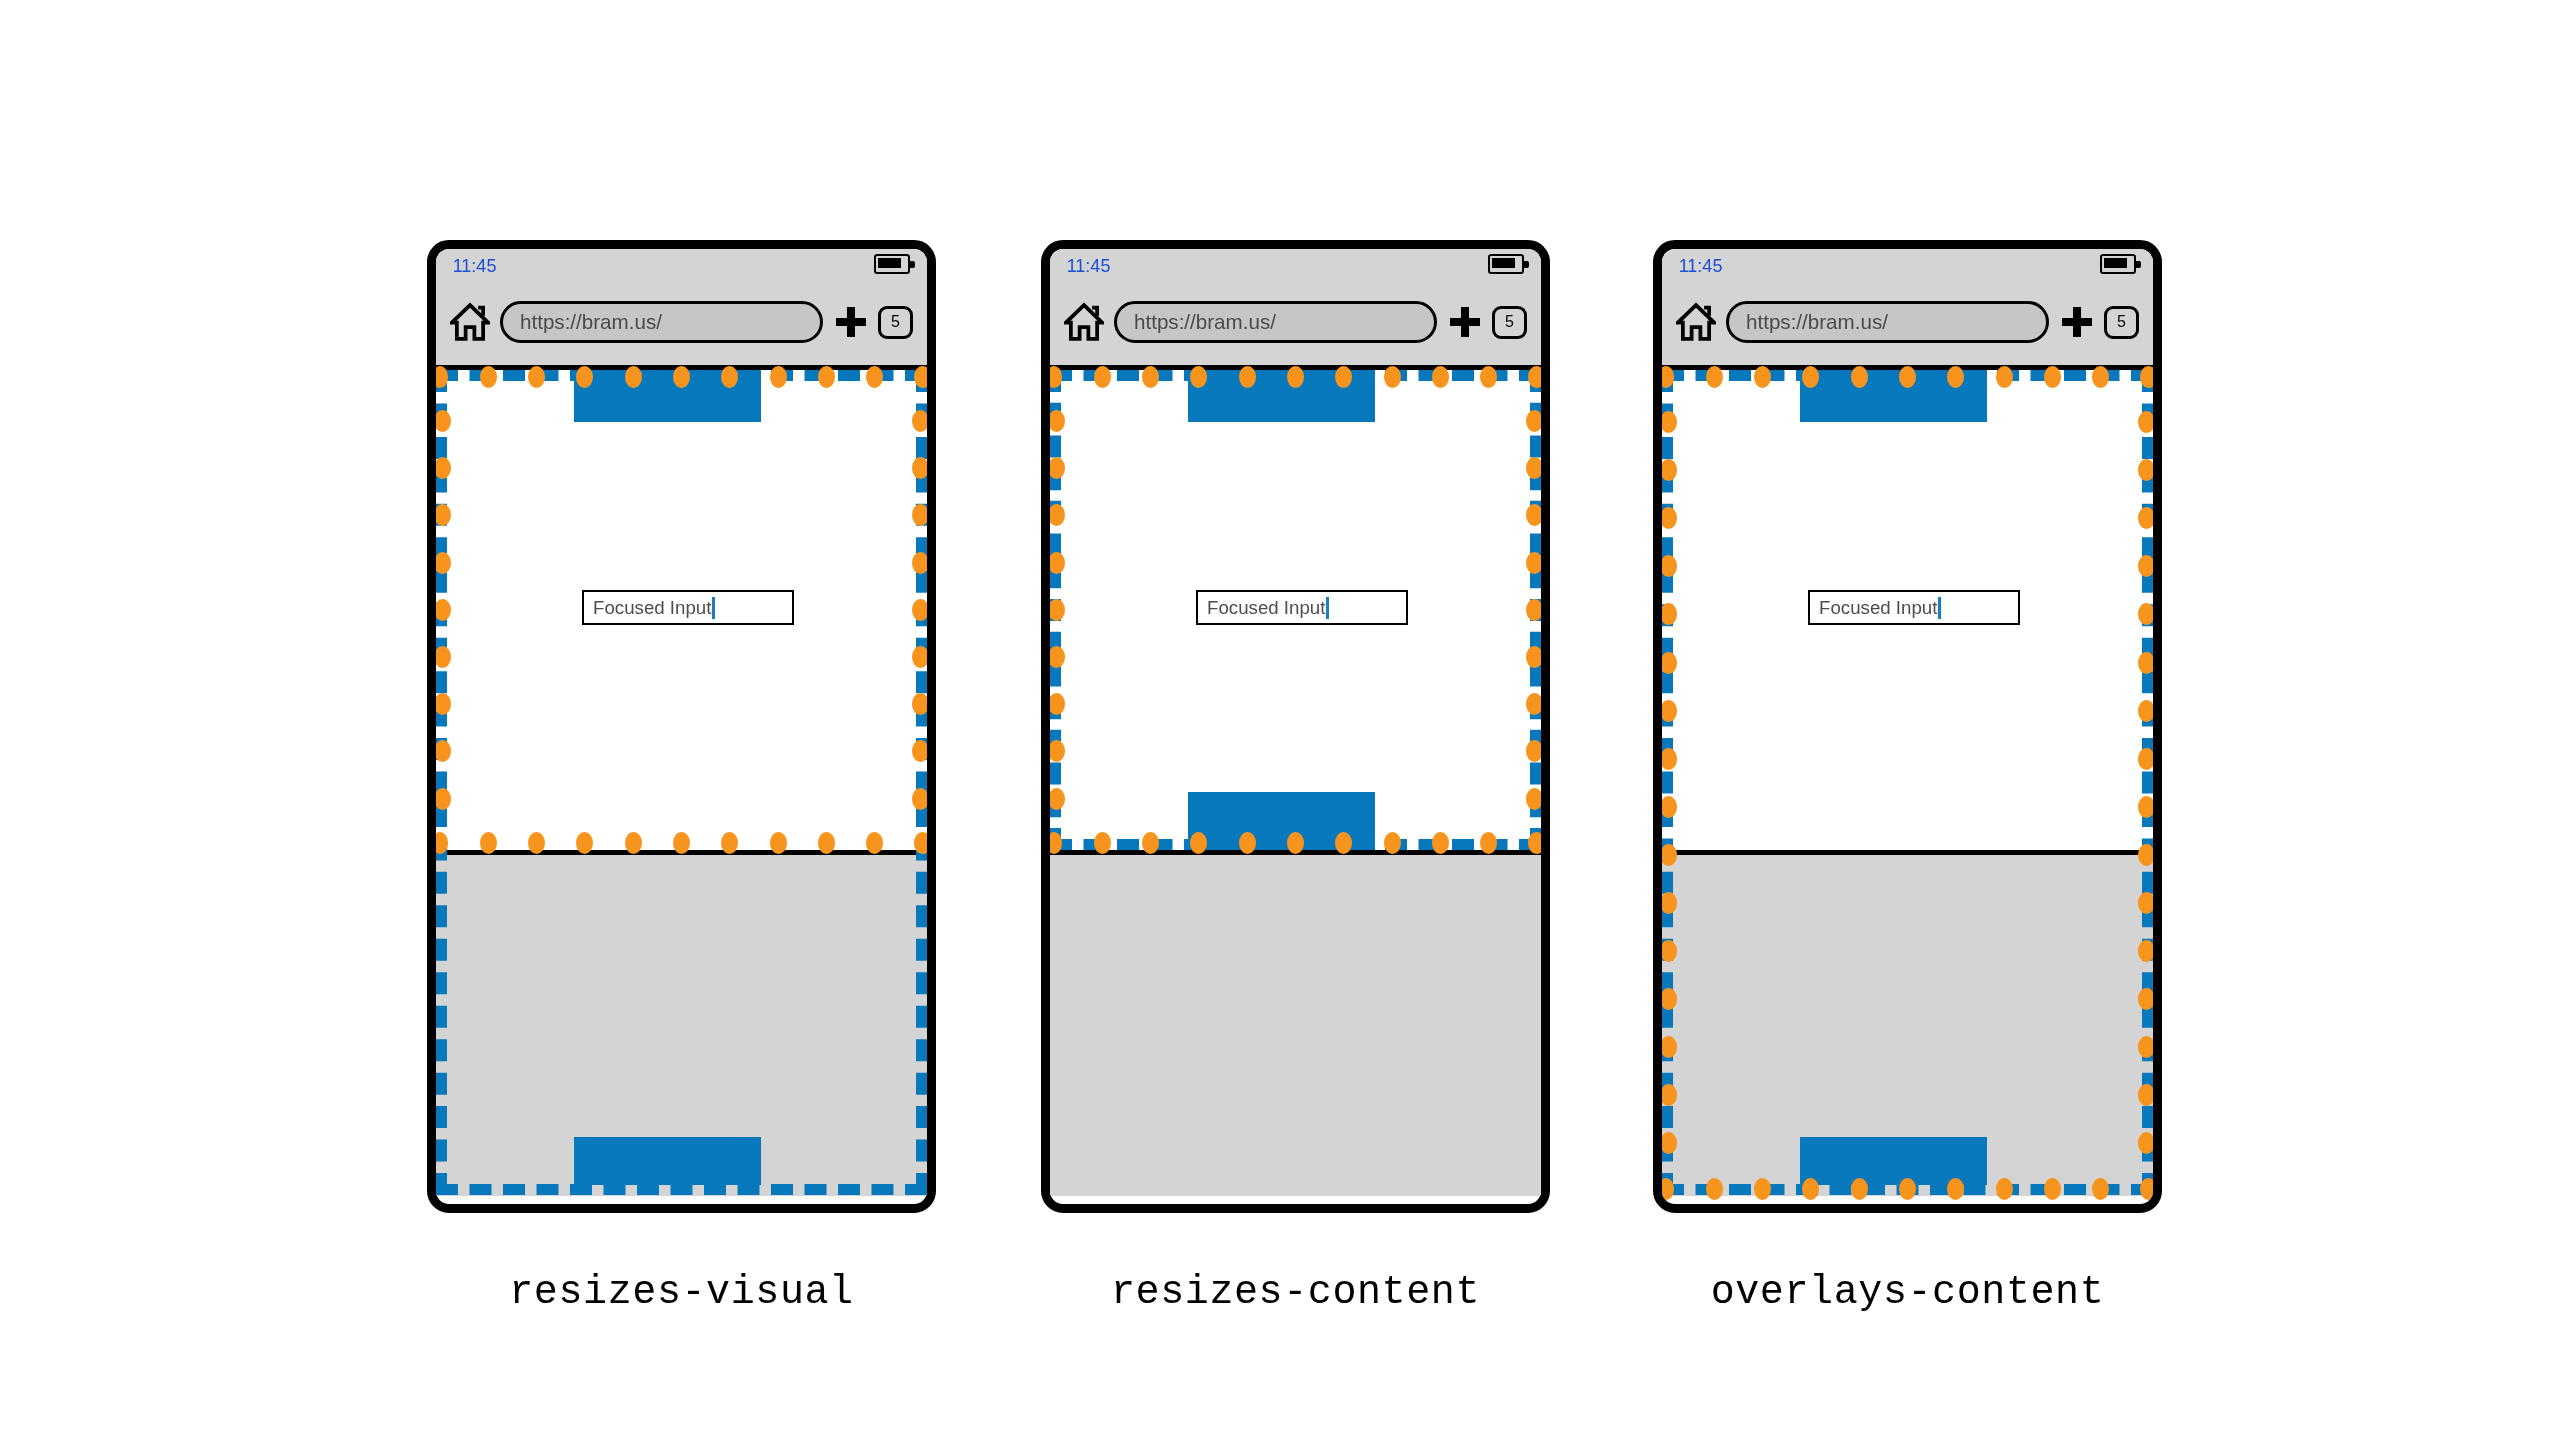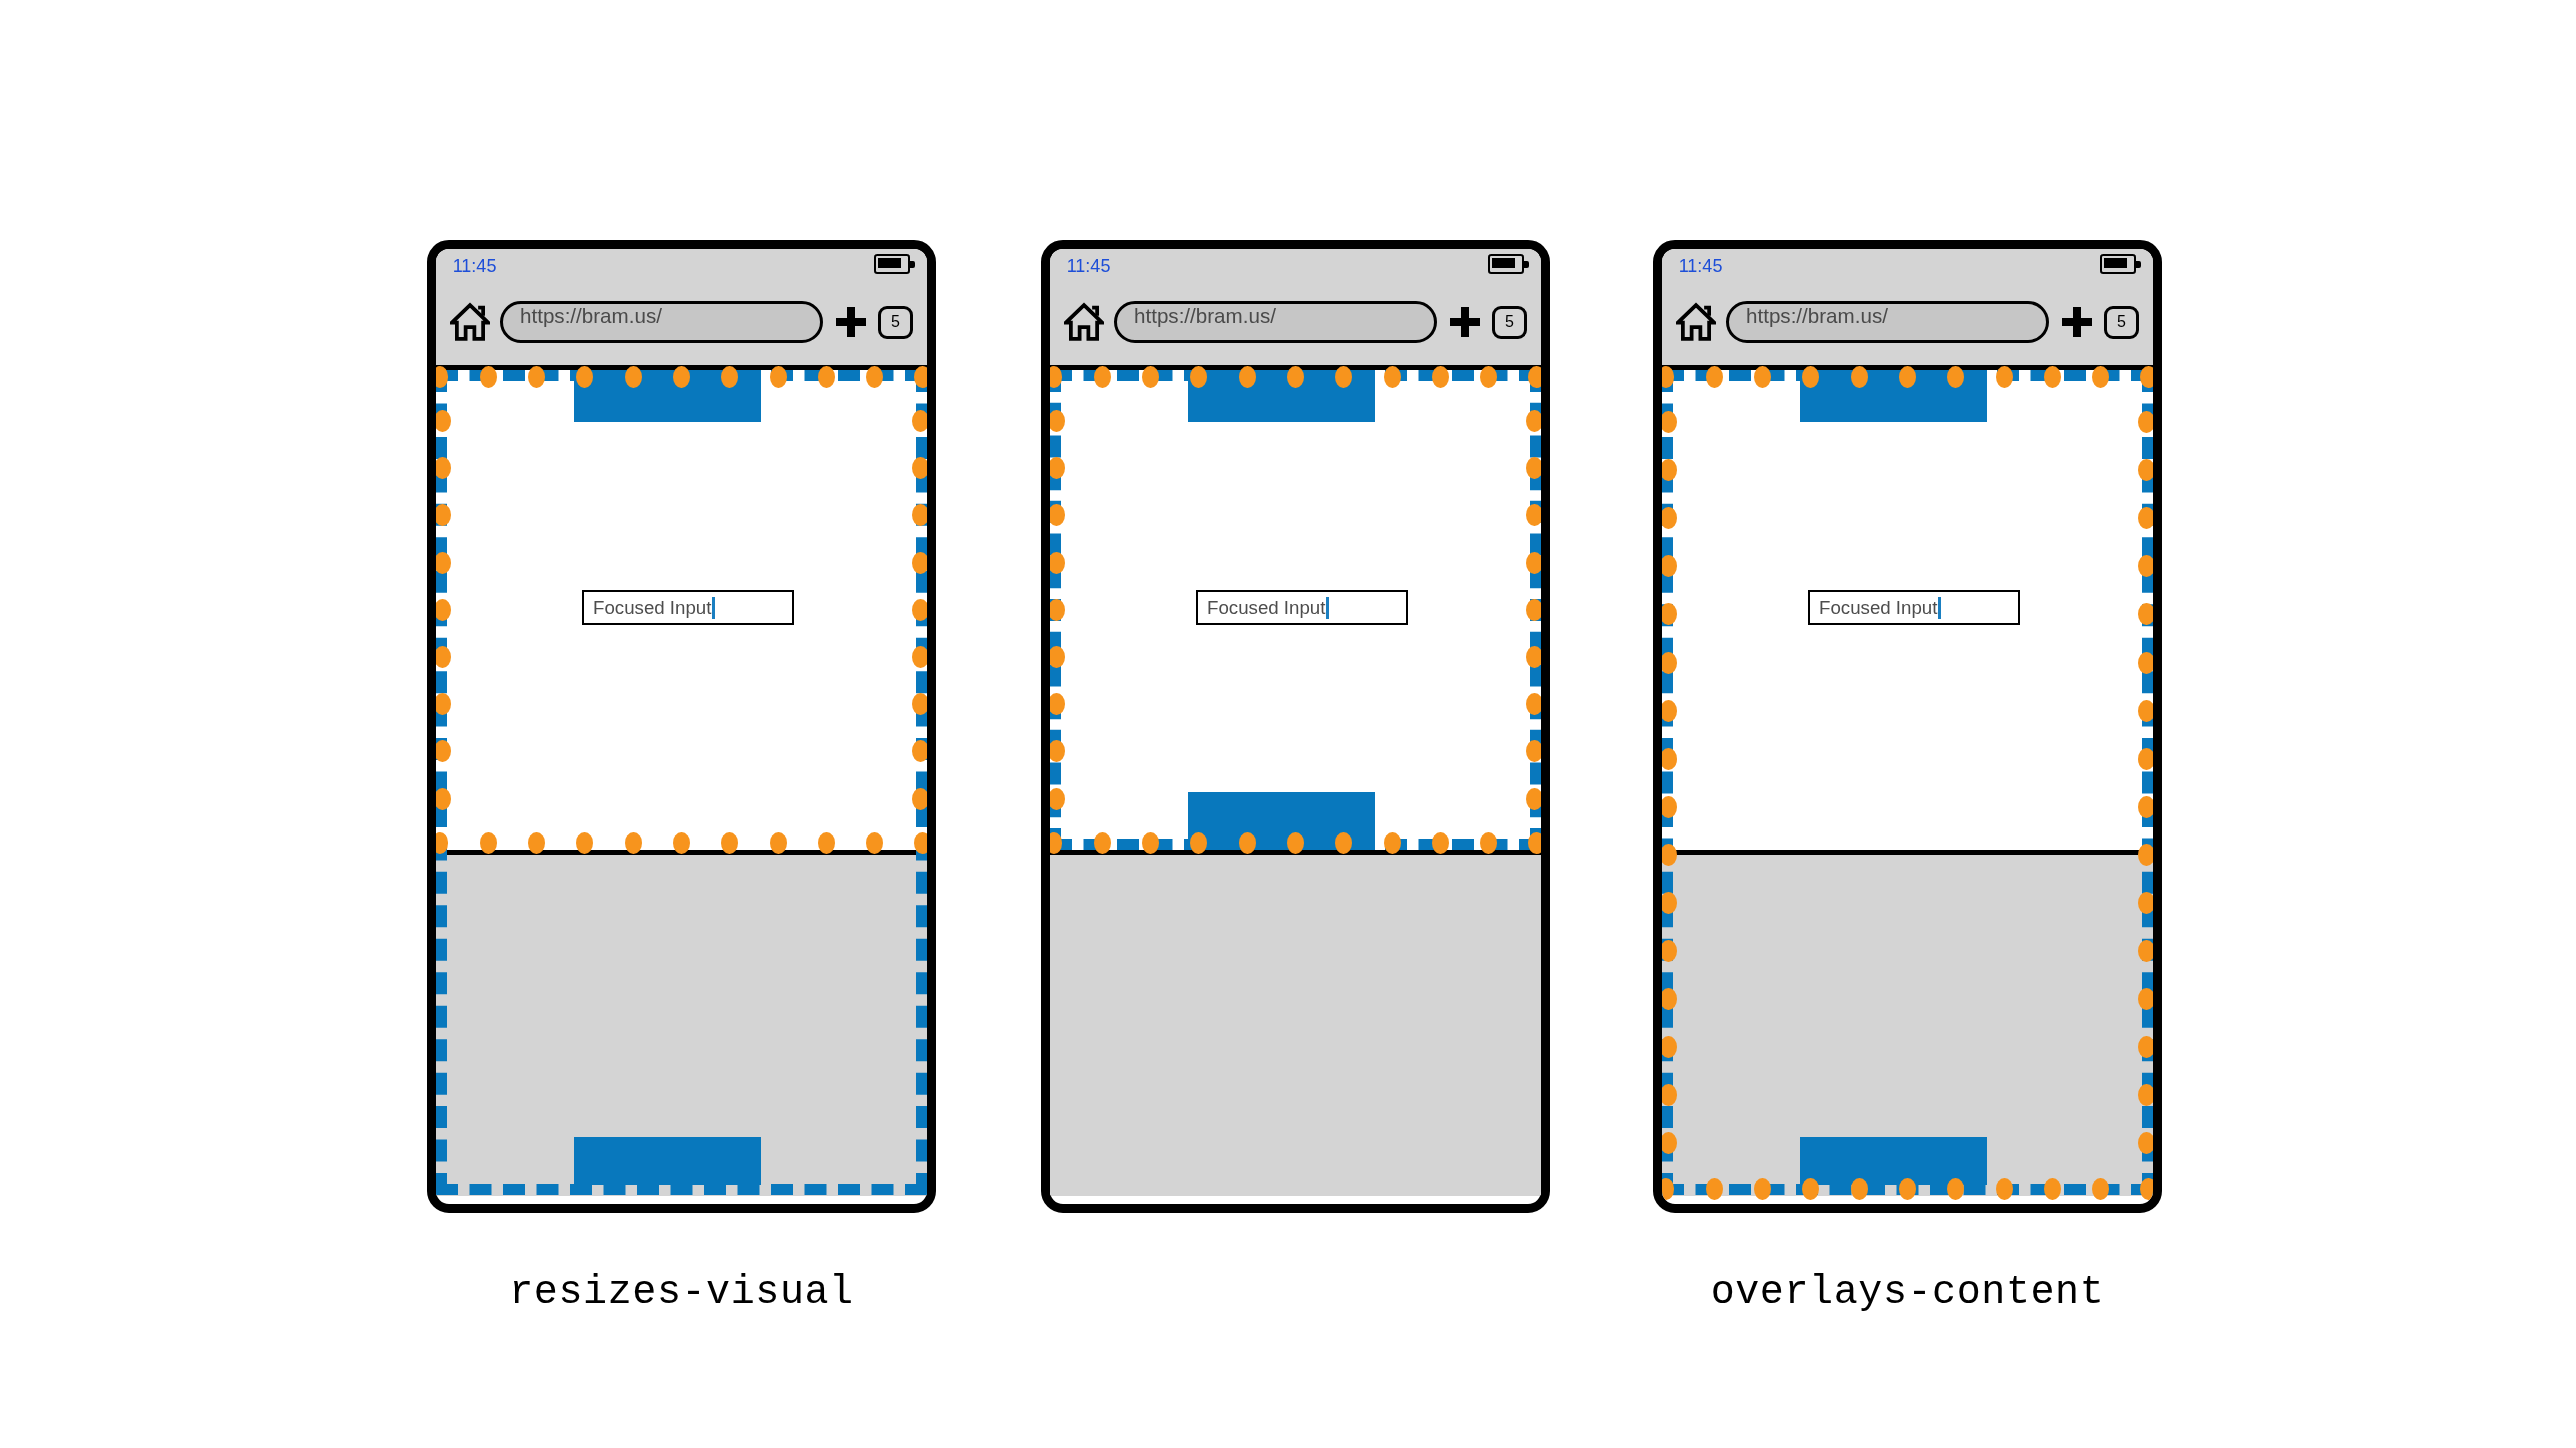--- a/index.html
+++ b/index.html
@@ -109,20 +109,21 @@
   }
   .home-icon svg { display: block; width: 40px; height: 40px; }
 
   .url-pill {
     flex: 1 1 auto;
     height: 42px;
     background: #c6c6c6;
     border: 3.2px solid #000000;
     border-radius: 22px;
     display: flex;
+    align-items: center;
     padding: 0 16.7px;
     box-sizing: border-box;
     min-width: 0;
   }
   .url-text {
     font-size: 20.6px;
     color: #4a4a4a;
     white-space: nowrap;
     overflow: hidden;
     font-family: "Liberation Sans", sans-serif;
@@ -385,20 +386,21 @@
           <div class="vv-dot" style="left:-1.9px;top:276px;"></div>
           <div class="vv-dot" style="left:476px;top:276px;"></div>
           <div class="vv-dot" style="left:-1.9px;top:323px;"></div>
           <div class="vv-dot" style="left:476px;top:323px;"></div>
           <div class="vv-dot" style="left:-1.9px;top:370px;"></div>
           <div class="vv-dot" style="left:476px;top:370px;"></div>
           <div class="vv-dot" style="left:-1.9px;top:418px;"></div>
           <div class="vv-dot" style="left:476px;top:418px;"></div>
         </div>
       </div>
+      <div class="caption">resizes-content</div>
     </div>
     <div class="phone-col col-2">
       <div class="phone">
         <div class="chrome">
           <div class="status-row">
             <div class="clock">11:45</div>
             <div class="battery"></div>
           </div>
           <div class="toolbar">
             <div class="home-icon">

